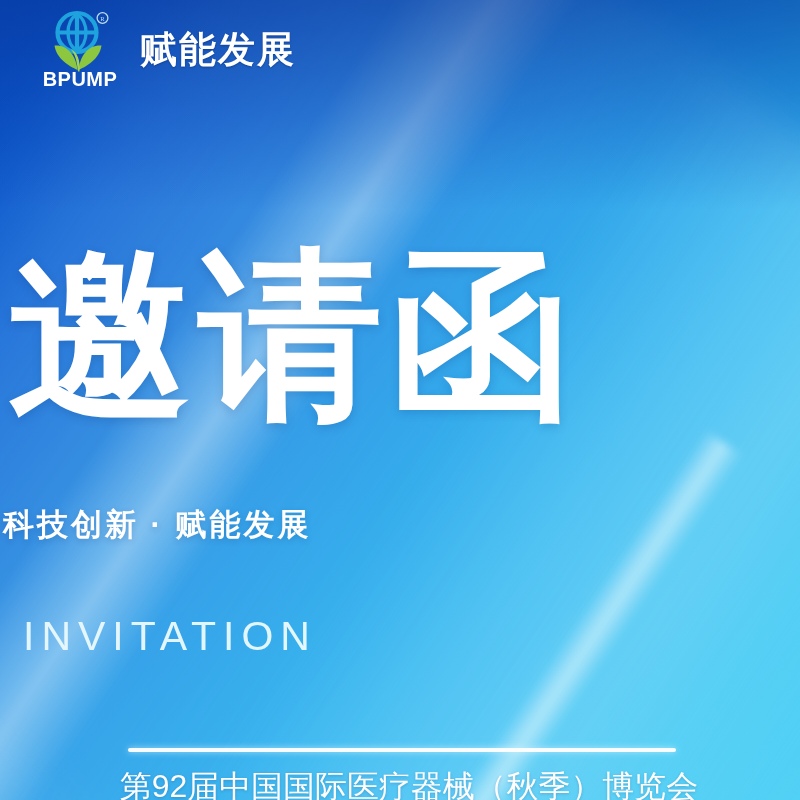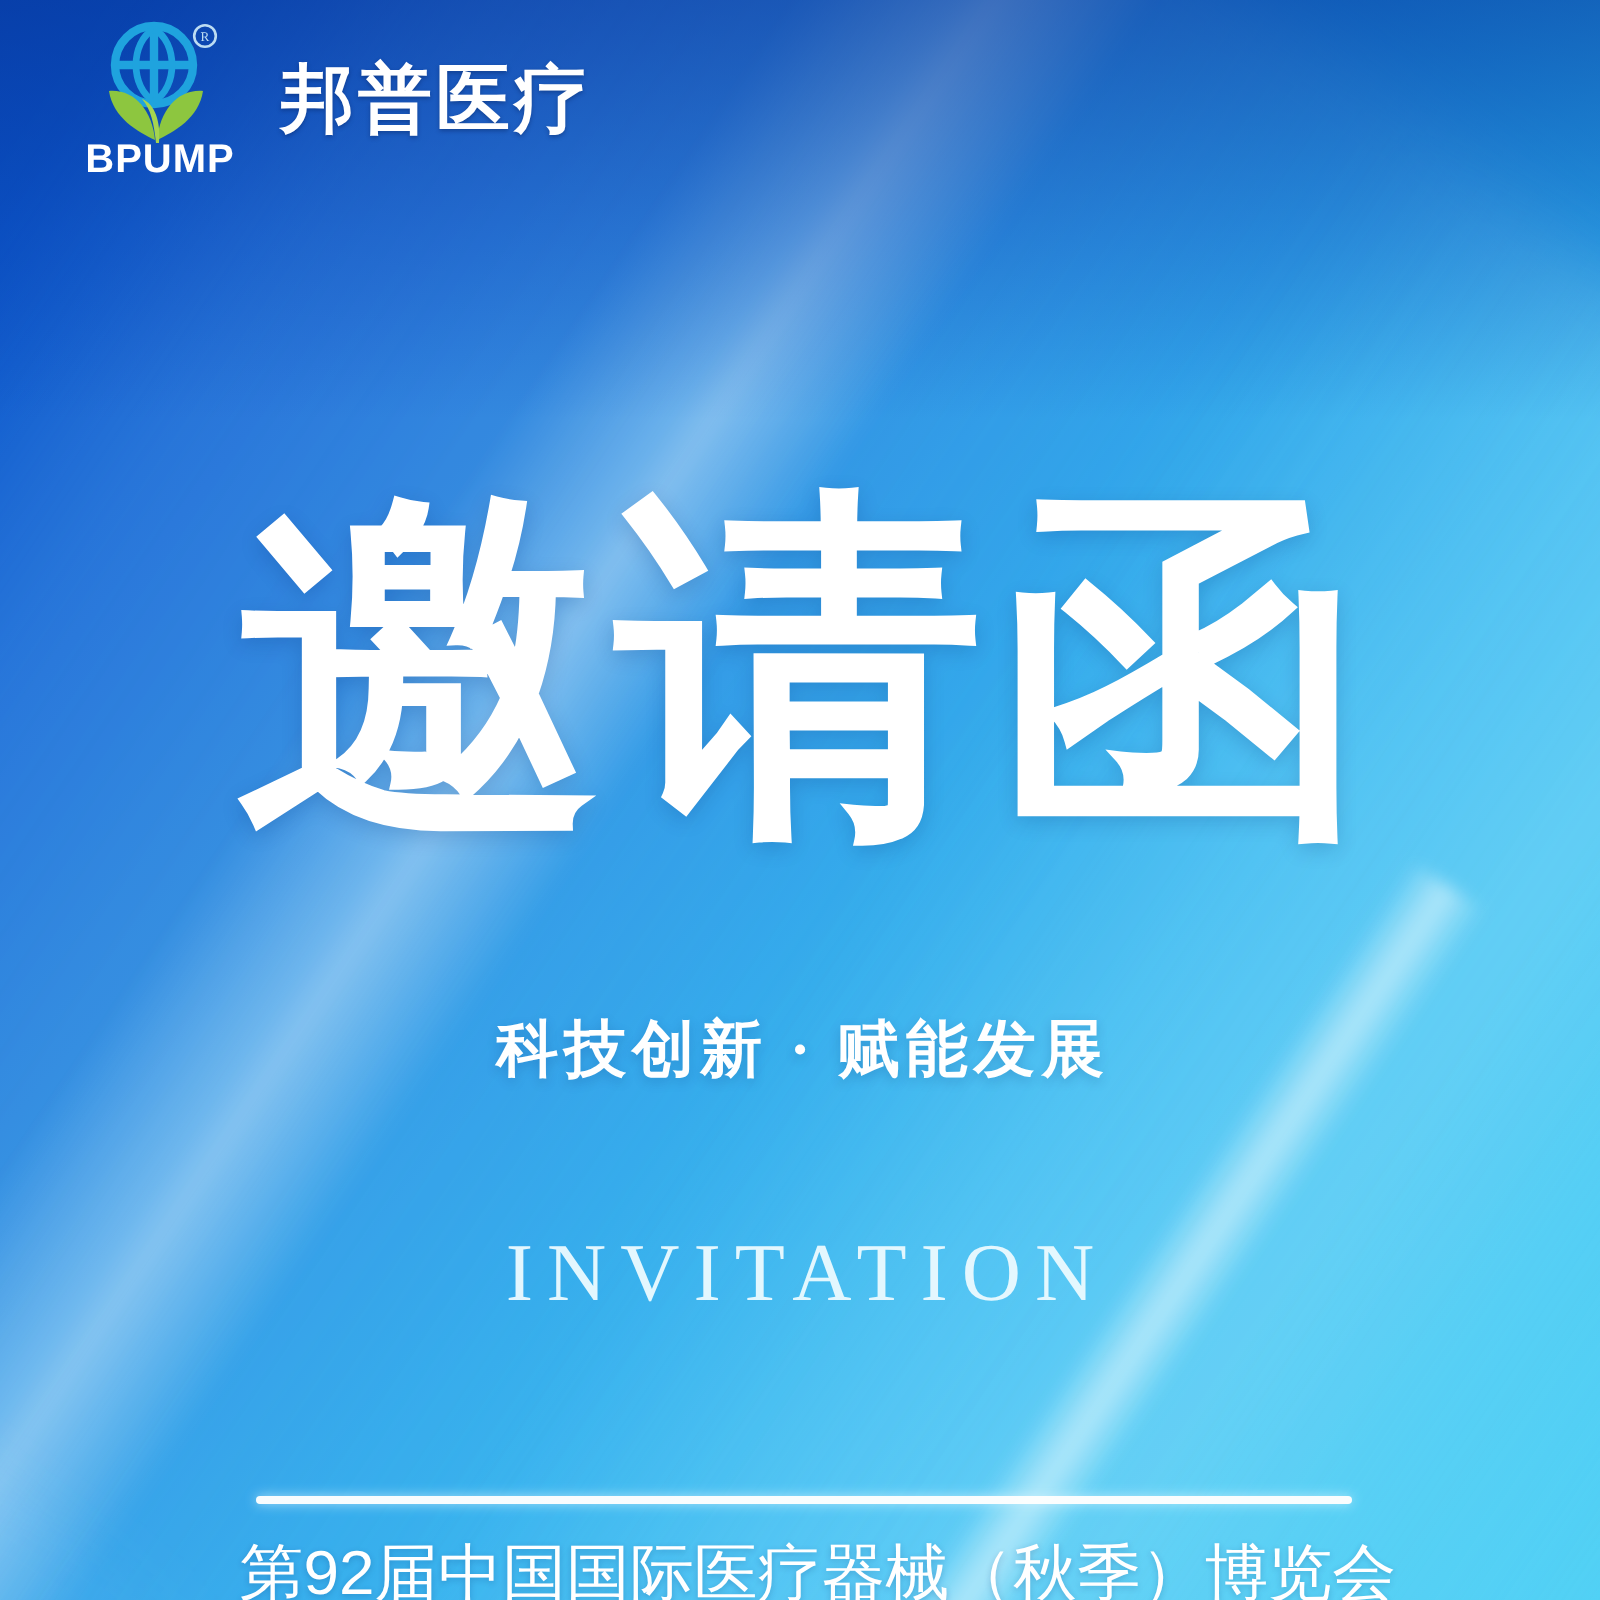--- a/index.html
+++ b/index.html
@@ -142,22 +142,20 @@
     white-space: nowrap;
     text-shadow: 0 1px 2px rgba(0,20,70,0.35);
   }
 
   
   #center {
     position: absolute;
     left: 0;
     right: 0;
     top: 244px;
-    text-align: center;
-    font-family: Liberation Serif, serif;
   }
   .headline {
     color: #ffffff;
     font-size: 183px;
     font-weight: 700;
     line-height: 1;
     letter-spacing: 8px;
     margin: 0;
     text-indent: 8px;
     text-shadow: 0 3px 10px rgba(0,40,110,0.18);
@@ -171,21 +169,21 @@
     margin: 82px 0 0 0;
     text-indent: 3px;
     text-shadow: 0 2px 6px rgba(0,40,110,0.20);
   }
   .invitation {
     color: #eafaff;
     font-size: 41px;
     font-weight: 400;
     letter-spacing: 7px;
     line-height: 1;
-    margin: 76px 0 0 0;
+    margin: 76px 0 0 16px;
     text-indent: 7px;
     opacity: 0.96;
   }
 
   
   #event-bar {
     position: absolute;
     left: 128px;
     width: 548px;
     top: 748px;
@@ -240,21 +238,21 @@
         <text x="58.5" y="10.6" font-size="6.6" fill="#bcdcf2" font-family="Liberation Serif, serif" text-anchor="middle">R</text>
 
         <path d="M33.5 60 C25 56 12.5 49 10.5 35.5 C23 34.5 32 45 33.5 60 Z" fill="#8dc63f"></path>
         <path d="M34.5 60 C43 56 55.5 49 57.5 35.5 C45 34.5 36 45 34.5 60 Z" fill="#8dc63f"></path>
         <path d="M34 61.5 C33 52 31.5 44.5 27 39.5 C33.5 42 36.5 51 35.5 61.5 Z" fill="#a6d44f"></path>
 
         <text x="36" y="76" font-size="20" font-weight="bold" fill="#ffffff" font-family="Liberation Sans, sans-serif" text-anchor="middle" letter-spacing="0.5">BPUMP</text>
       </svg>
     </div>
 
-    <div class="brand-name">邦普医疗</div>
+    <div class="brand-name">赋能发展</div>
   </div>
 
   <div id="center">
     <h1 class="headline">邀请函</h1>
     <div class="subtitle">科技创新 · 赋能发展</div>
     <div class="invitation">INVITATION</div>
   </div>
 
   <div id="event-bar">
     <div class="rule"></div>

